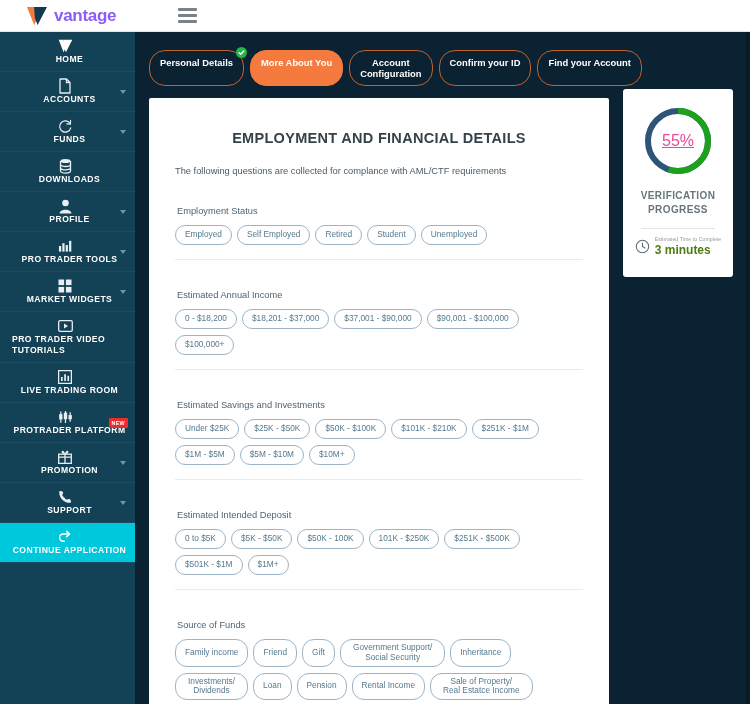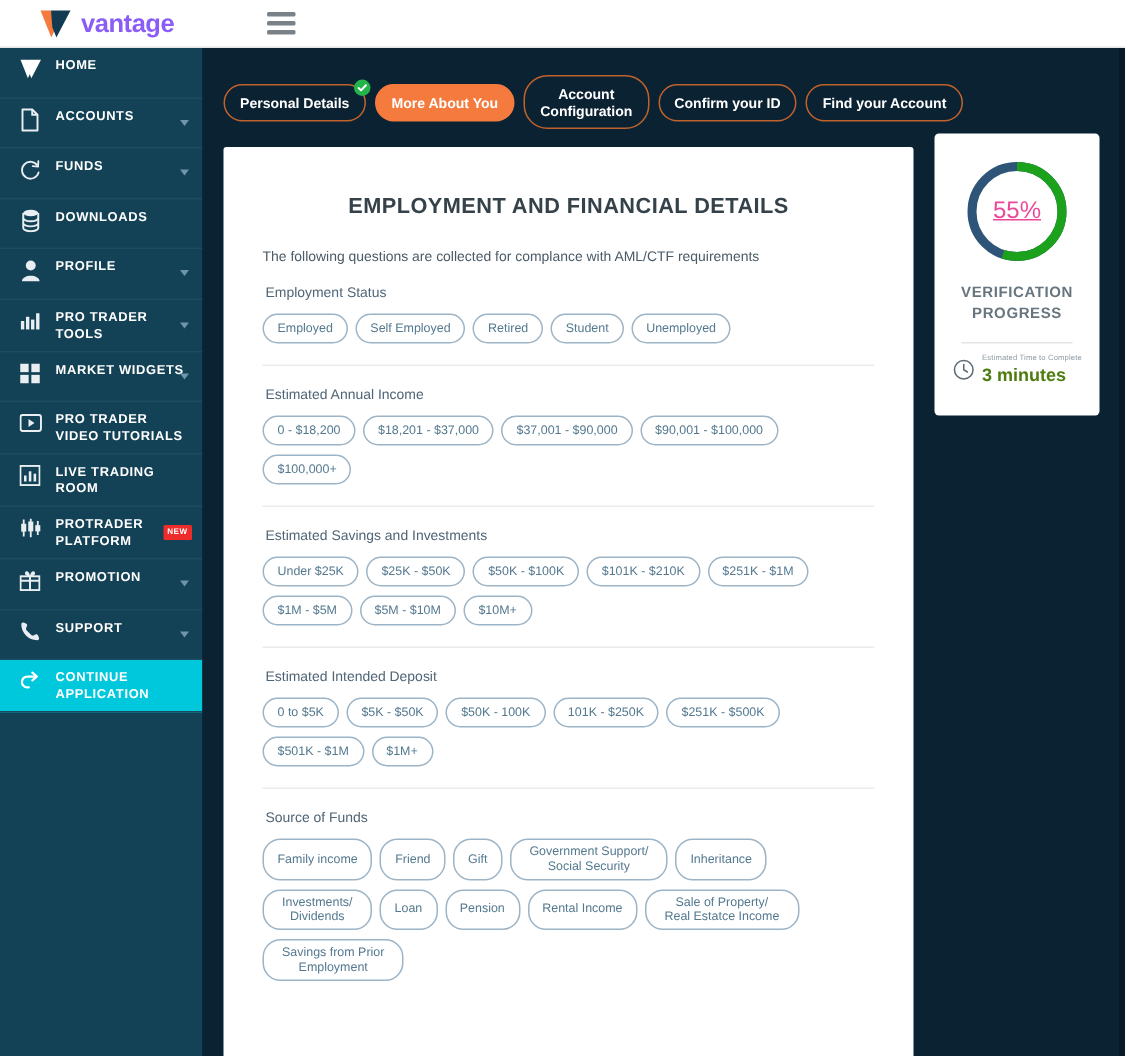--- a/index.html
+++ b/index.html
@@ -29,26 +29,27 @@
   .hamburger span { display: block; width: 19px; height: 3px; background: #7b8287; border-radius: 1px; }
 
   
   .sidebar {
     position: absolute; top: 32px; left: 0;
     width: 135px; height: 672px;
     background: #134155;
     overflow: hidden;
   }
   .nav-item {
-    display: flex; 
+    display: flex; align-items: center;
     min-height: 33.5px;
     padding: 6px 8px 6px 12px;
     border-bottom: 1px solid #1b4c62;
     position: relative;
     cursor: pointer;
+    flex-direction: column;
   }
   .nav-item .ico {
     width: 16px; height: 16px;
     margin-right: 9px;
     flex: 0 0 16px;
     display: flex; align-items: center; justify-content: center;
     color: #e8eef2;
   }
   .nav-item .ico svg { display: block; }
   .nav-label {
@@ -80,21 +81,21 @@
     background: #0b2232;
     overflow: hidden;
   }
   .edge-right {
     position: absolute; top: 0; right: 0; width: 4px; height: 672px;
     background: #071a26;
   }
 
   
   .steps {
-    display: flex; align-items: center;
+    display: flex; 
     gap: 6px;
     padding: 18px 0 0 14px;
   }
   .step {
     position: relative;
     border: 1px solid #c0622c;
     border-radius: 16px;
     background: transparent;
     color: #ffffff;
     font-size: 9.4px; font-weight: bold;
@@ -130,21 +131,21 @@
   }
   .card-sub {
     text-align: left;
     font-size: 9.3px; color: #4a5a66;
     margin-top: 20px;
   }
   .section { padding-top: 14px; }
   .section + .section { border-top: 1px solid #e9ebec; margin-top: 14px; }
   .section-label {
     font-size: 9.3px; color: #4f6475;
-    margin-bottom: 9px; margin-left: 2px;
+    margin-bottom: 9px; margin-left: 2px; margin-top: 16px;
   }
   .chips { display: flex; flex-wrap: wrap; gap: 6px 5px; }
   .chip {
     border: 1px solid #9cb4c6;
     border-radius: 12px;
     color: #54798f;
     font-size: 8.3px;
     padding: 0 9px;
     line-height: 1.18;
     text-align: center;

